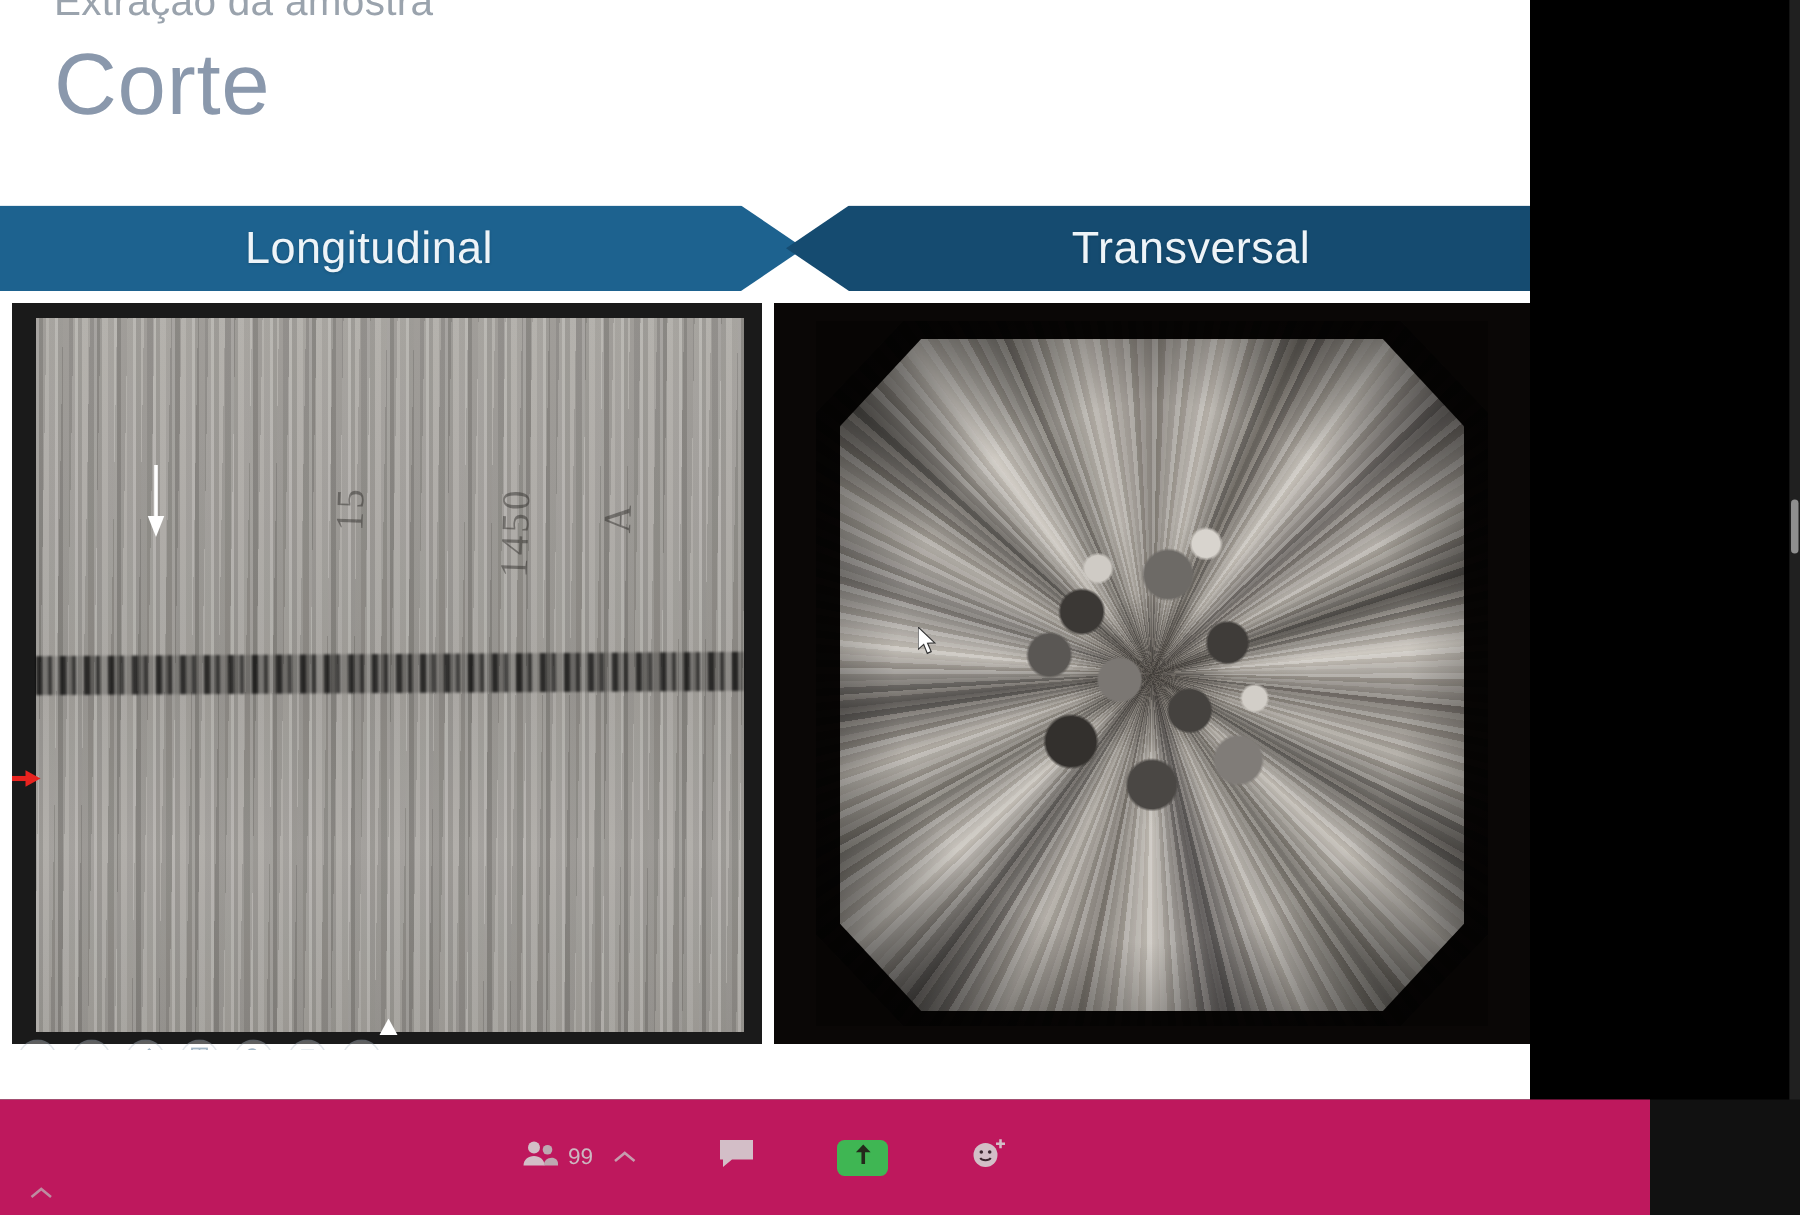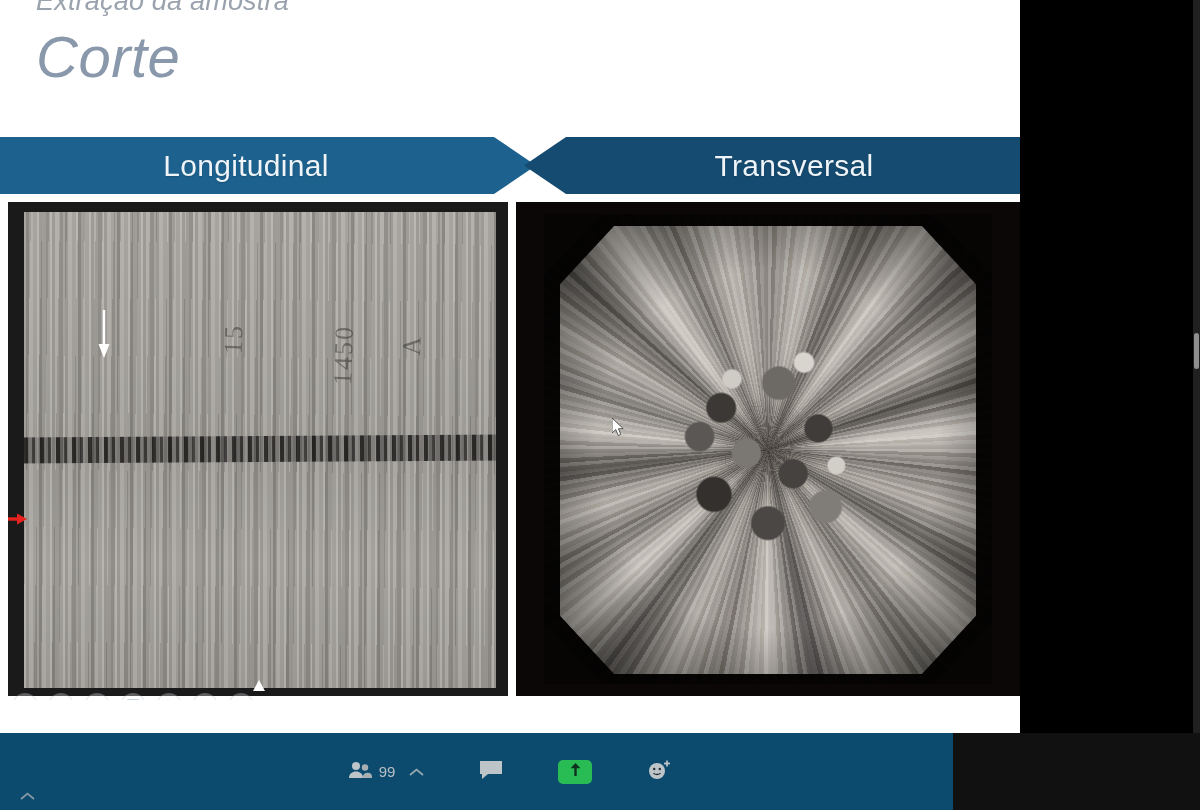--- a/index.html
+++ b/index.html
@@ -18,21 +18,20 @@
   }
   .slide {
     position: absolute; left: 0; top: 0; width: 1020px; height: 700px;
     background: #ffffff; overflow: hidden;
   }
 
   
   .slide-header {
     position: absolute; left: 0; top: 0; width: 1020px; height: 137px;
     background: #ffffff;
-    font-style: italic;
   }
   .kicker {
     position: absolute; left: 36px; top: -14px;
     font-size: 27px; color: #9aa3ad; font-weight: 400;
     letter-spacing: .2px; white-space: nowrap;
   }
   .slide-title {
     position: absolute; left: 36px; top: 23px;
     font-size: 58px; color: #8a98ac; font-weight: 400;
     letter-spacing: .5px; white-space: nowrap;
@@ -162,22 +161,22 @@
   .tb-btn {
     width: 26px; height: 26px; border-radius: 50%;
     border: 1px solid rgba(120,140,160,.40);
     background: rgba(255,255,255,.55);
     display: flex; align-items: center; justify-content: center;
     flex: 0 0 auto; opacity: .55;
   }
 
   
   .meet-bar {
-    position: absolute; left: 0; top: 733px; width: 953px; height: 77px;
-    background: #0c4a6e;
+    position: absolute; left: 0; top: 733px; width: 1100px; height: 77px;
+    background: #be185d;
   }
   .meet-center {
     position: absolute; left: 0; top: 0; width: 1020px; height: 77px;
     display: flex; align-items: center; justify-content: center; gap: 54px;
   }
   .meet-item { display: flex; align-items: center; gap: 7px; opacity: .88; }
   .meet-count { color: #cfcfcf; font-size: 15px; }
   .share-btn {
     width: 34px; height: 24px; border-radius: 5px; background: #2ecc52;
     display: flex; align-items: center; justify-content: center;

